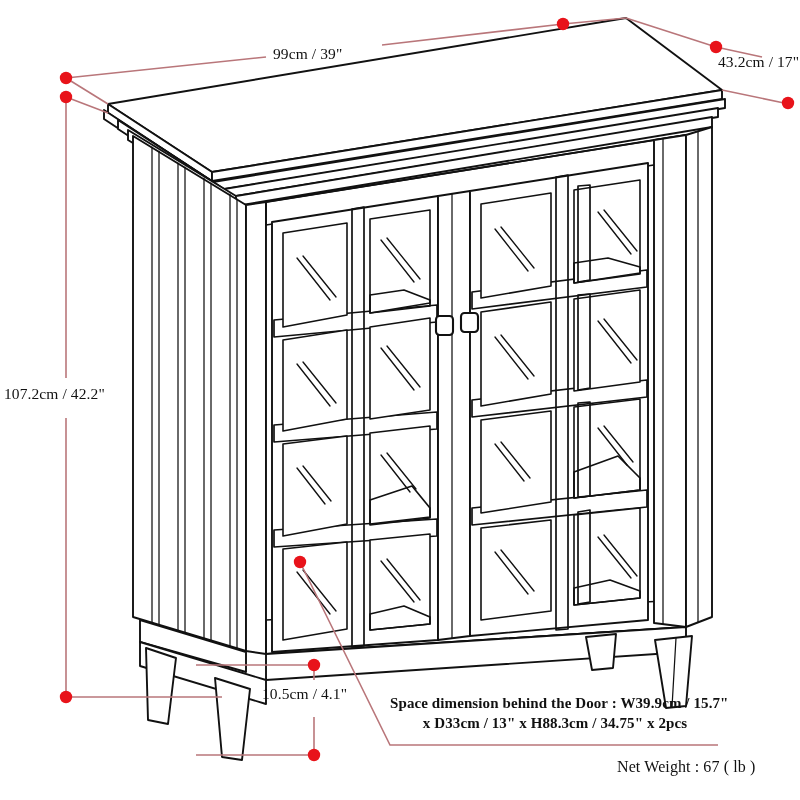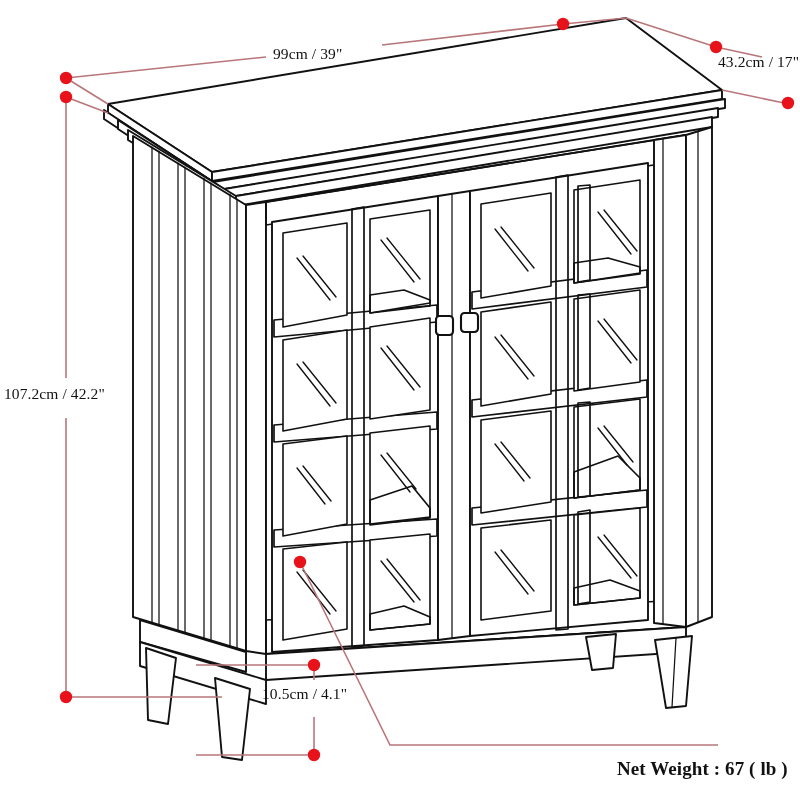--- a/index.html
+++ b/index.html
@@ -4,21 +4,21 @@
 <style>
   html,body{margin:0;padding:0;background:#ffffff;}
   body{width:800px;height:800px;overflow:hidden;
        font-family:"Liberation Serif",serif;}
   #stage{position:relative;width:800px;height:800px;background:#fff;}
   svg#drawing{position:absolute;left:0;top:0;width:800px;height:800px;display:block;}
   .lbl{position:absolute;white-space:nowrap;font-family:"Liberation Serif",serif;
        color:#111;letter-spacing:.1px;}
   .dim-lbl{font-size:15.5px;font-weight:400;}
   .note-lbl{font-size:15px;font-weight:700;text-align:center;line-height:1.33;}
-  .weight-lbl{font-size:19px;font-weight:700;text-align:right;}
+  .weight-lbl{font-size:16px;font-weight:400;text-align:right;}
   #lbl-width{left:273px;top:45px;}
   #lbl-depth{left:718px;top:53px;}
   #lbl-height{left:4px;top:385px;}
   #lbl-toe{left:262px;top:685px;}
   #lbl-space{left:390px;top:694px;width:330px;}
   #lbl-weight{left:617px;top:758px;}
 </style>
 </head>
 <body>
 
@@ -245,15 +245,19 @@
   </svg>
 
   <div class="lbl dim-lbl" id="lbl-width">99cm / 39"</div>
 
   <div class="lbl dim-lbl" id="lbl-depth">43.2cm / 17"</div>
 
   <div class="lbl dim-lbl" id="lbl-height">107.2cm / 42.2"</div>
 
   <div class="lbl dim-lbl" id="lbl-toe">10.5cm / 4.1"</div>
 
+  <div class="lbl note-lbl" id="lbl-space">
+    <div>Space dimension behind the Door  : W39.9cm / 15.7"</div>
+    <div>x D33cm / 13" x H88.3cm / 34.75" x 2pcs</div>
+  </div>
 
   <div class="lbl weight-lbl" id="lbl-weight">Net Weight : 67 ( lb )</div>
 </div>
 
 </body></html>

